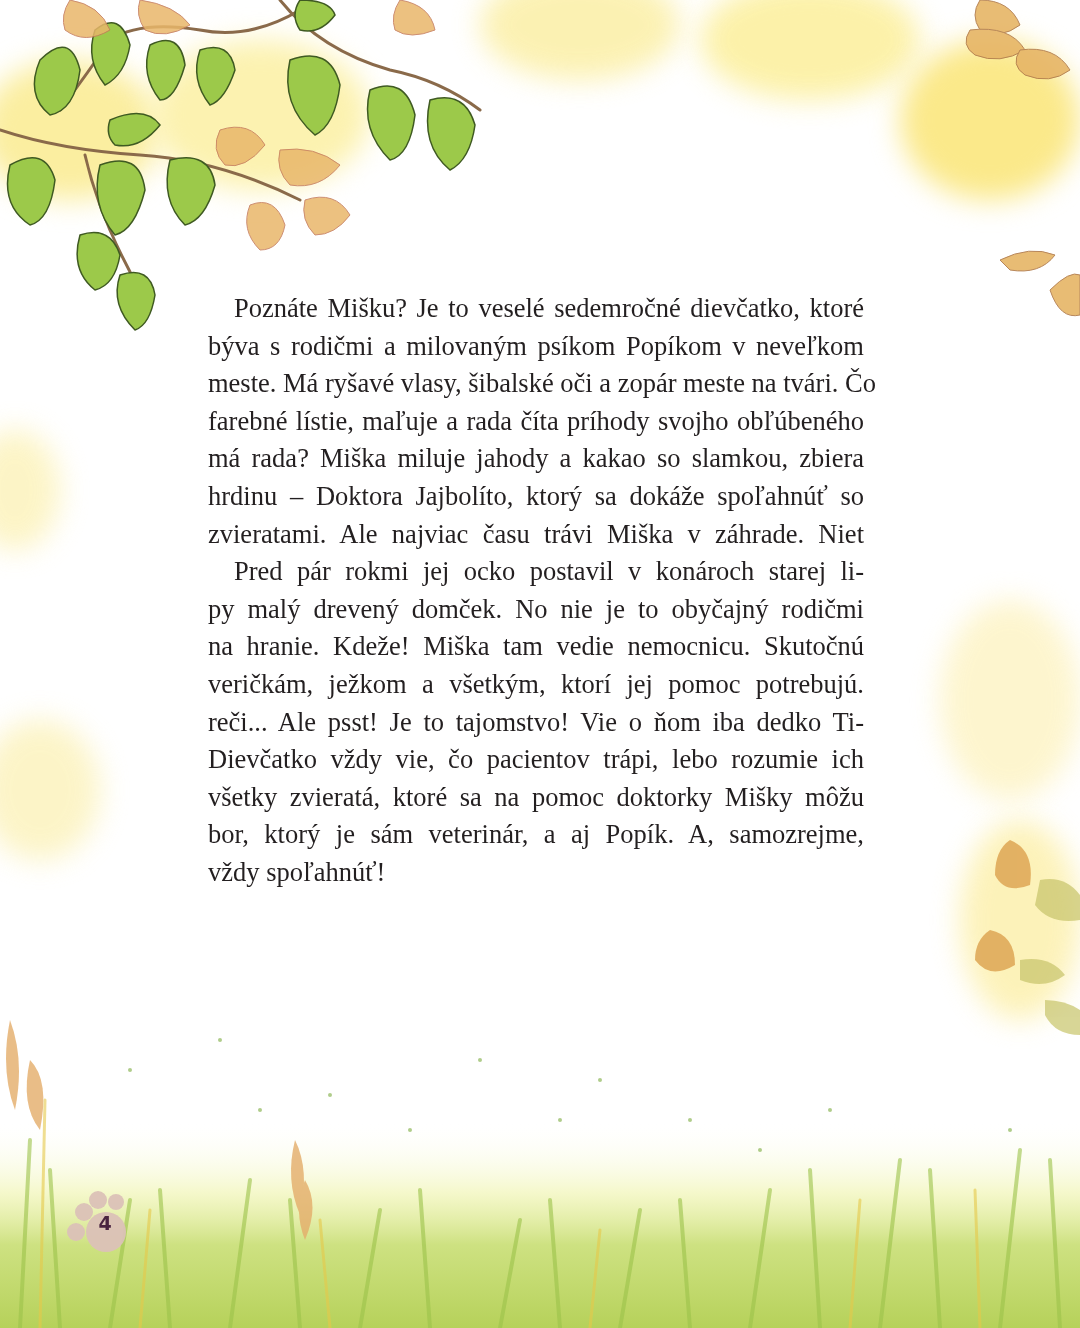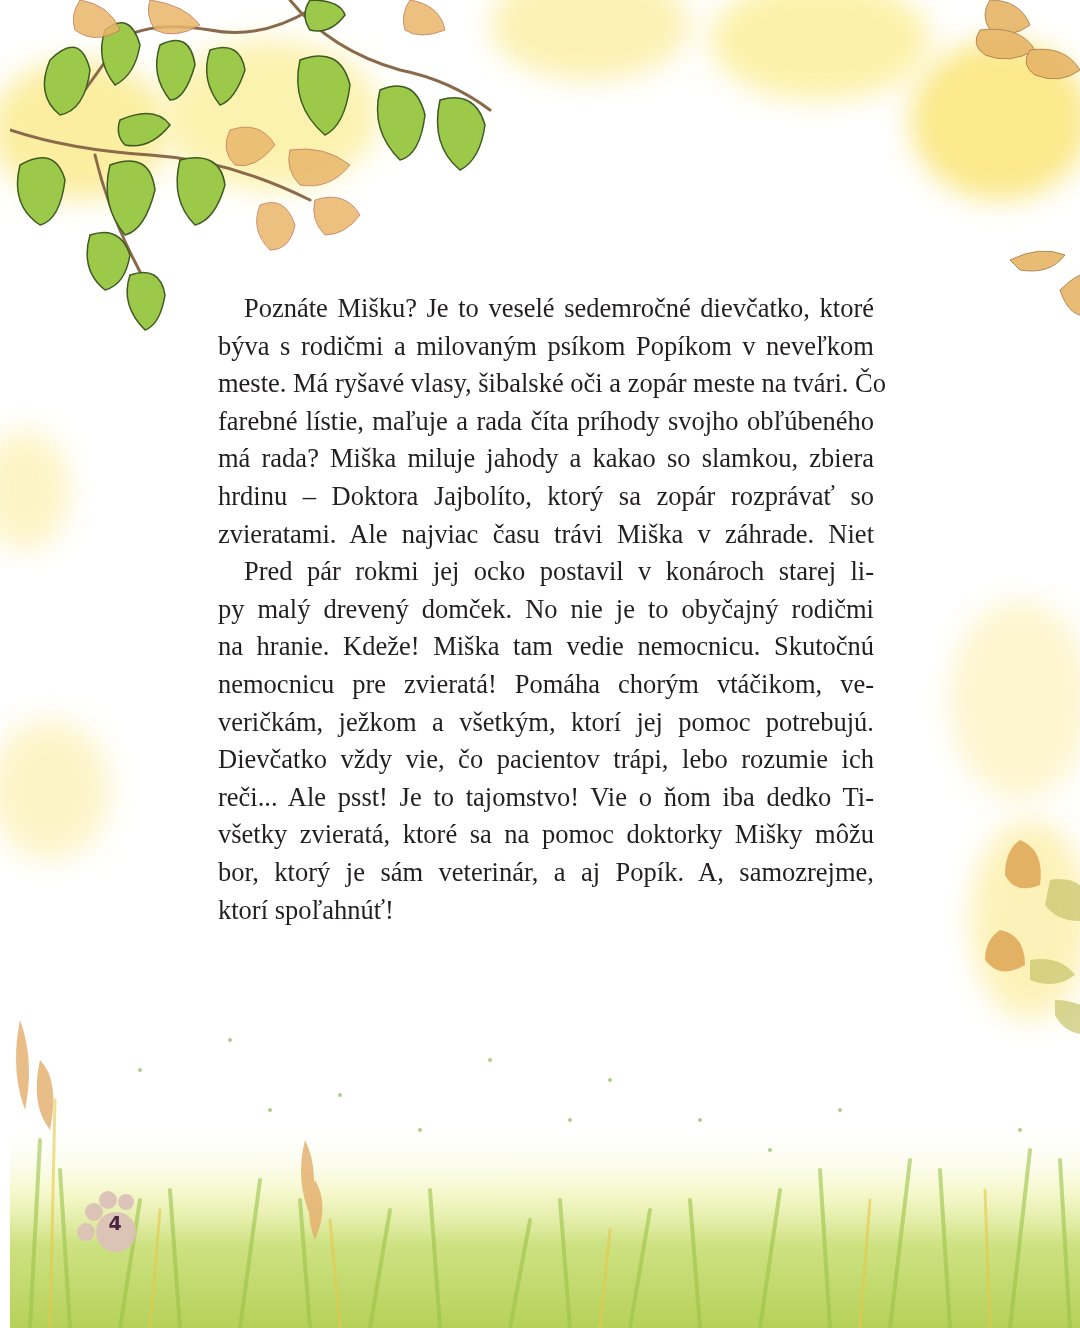--- a/index.html
+++ b/index.html
@@ -1,21 +1,21 @@
 <!DOCTYPE html>
 <html><head>
 <meta charset="utf-8">
 <style>
   html, body { margin: 0; padding: 0; }
   body {
     width: 1080px; height: 1328px; position: relative; overflow: hidden;
     background: #ffffff;
     font-family: "Liberation Serif", "DejaVu Serif", serif;
   }
-  .page { position: absolute; inset: 0; margin-left: 10px; }
+  .page { position: absolute; inset: 0; }
   .deco { position: absolute; pointer-events: none; }
   .blob { position: absolute; border-radius: 50%; filter: blur(14px); }
   .text-block {
     position: absolute; left: 208px; top: 290px; width: 656px;
     color: #231f20; font-size: 26.5px; line-height: 37.6px;
     text-align: justify; hyphens: manual;
   }
   .text-block p { margin: 0; text-indent: 26px; }
   .line { display: block; text-align: justify; text-align-last: justify; white-space: nowrap; }
   .line.last { text-align-last: left; }
@@ -159,34 +159,33 @@
     </g>
   </svg>
 
   <div class="text-block">
     <p>
       <span class="line">Poznáte Mišku? Je to veselé sedemročné dievčatko, ktoré</span>
       <span class="line" style="text-indent:0">býva s rodičmi a milovaným psíkom Popíkom v neveľkom</span>
       <span class="line" style="text-indent:0">meste. Má ryšavé vlasy, šibalské oči a zopár meste na tvári. Čo</span>
       <span class="line" style="text-indent:0">farebné lístie, maľuje a rada číta príhody svojho obľúbeného</span>
       <span class="line" style="text-indent:0">má rada? Miška miluje jahody a kakao so slamkou, zbiera</span>
-      <span class="line" style="text-indent:0">hrdinu – Doktora Jajbolíto, ktorý sa zopár rozprávať so</span>
+      <span class="line" style="text-indent:0">hrdinu – Doktora Jajbolíto, ktorý sa dokáže spoľahnúť so</span>
       <span class="line" style="text-indent:0">zvieratami. Ale najviac času trávi Miška v záhrade. Niet</span>
     </p>
     <p>
       <span class="line">Pred pár rokmi jej ocko postavil v konároch starej li-</span>
       <span class="line" style="text-indent:0">py malý drevený domček. No nie je to obyčajný rodičmi</span>
       <span class="line" style="text-indent:0">na hranie. Kdeže! Miška tam vedie nemocnicu. Skutočnú</span>
-      <span class="line" style="text-indent:0">nemocnicu pre zvieratá! Pomáha chorým vtáčikom, ve-</span>
       <span class="line" style="text-indent:0">veričkám, ježkom a všetkým, ktorí jej pomoc potrebujú.</span>
+      <span class="line" style="text-indent:0">reči... Ale psst! Je to tajomstvo! Vie o ňom iba dedko Ti-</span>
       <span class="line" style="text-indent:0">Dievčatko vždy vie, čo pacientov trápi, lebo rozumie ich</span>
-      <span class="line" style="text-indent:0">reči... Ale psst! Je to tajomstvo! Vie o ňom iba dedko Ti-</span>
       <span class="line" style="text-indent:0">všetky zvieratá, ktoré sa na pomoc doktorky Mišky môžu</span>
       <span class="line" style="text-indent:0">bor, ktorý je sám veterinár, a aj Popík. A, samozrejme,</span>
-      <span class="line last" style="text-indent:0">ktorí spoľahnúť!</span>
+      <span class="line last" style="text-indent:0">vždy spoľahnúť!</span>
     </p>
   </div>
 
   <div class="page-number-wrap">
     <svg width="70" height="70" viewBox="0 0 70 70" style="position:absolute;left:0;top:0;">
       <g fill="#dcc2b8" opacity=".95">
         <circle cx="42" cy="42" r="20"></circle>
         <circle cx="20" cy="22" r="9"></circle>
         <circle cx="34" cy="10" r="9"></circle>
         <circle cx="52" cy="12" r="8"></circle>

